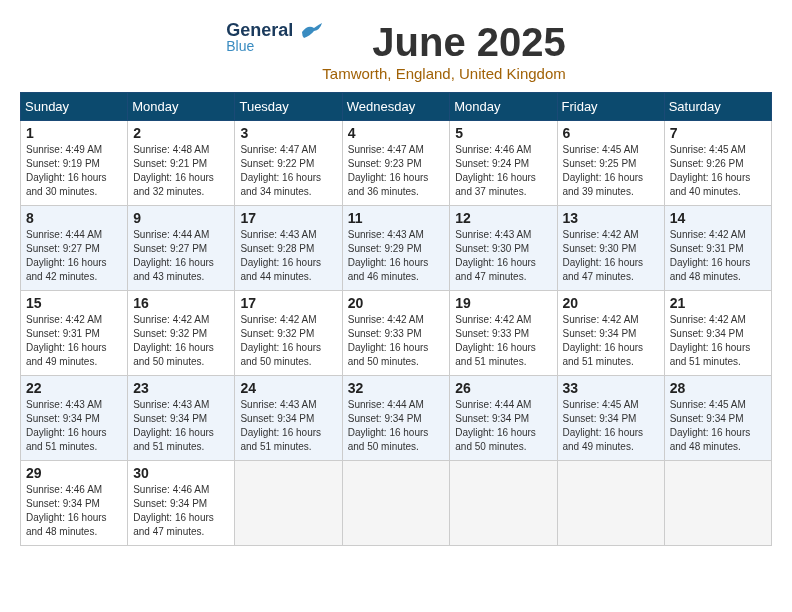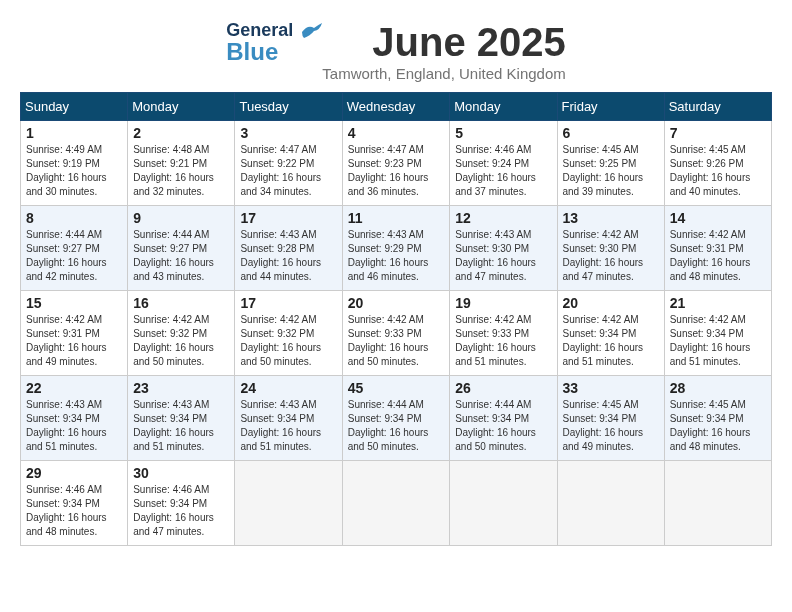--- a/index.html
+++ b/index.html
@@ -23,21 +23,21 @@
     .title-area {
       text-align: right;
     }
     .month-year {
       font-size: 40px;
       font-weight: bold;
       color: #333;
     }
     .location {
       font-size: 15px;
-      color: #737373;
+      color: #a16207;
     }
     .calendar {
       width: 100%;
       border-collapse: collapse;
       font-size: 11px;
     }
     .calendar th {
       background: #0c4a6e;
       color: #fff;
       padding: 6px 4px;
@@ -80,21 +80,21 @@
   <div class="logo">
     <div>
       <div style="display:flex;align-items:center;">
         <div style="font-size:18px;font-weight:bold;color:#1a3a5c;line-height:1.2;">
           <span style="color:#1a3a5c;">General</span>
           <svg width="22" height="18" viewBox="0 0 22 18" style="vertical-align:middle;margin-left:2px;" fill="#3a8cc1">
             <path d="M2 10 Q8 2 14 6 Q18 3 22 1 Q20 8 14 9 Q10 14 4 16 Q2 14 2 10Z"></path>
           </svg>
         </div>
       </div>
-      <div style="font-size:24px;font-weight:bold;color:#3a8cc1;margin-top:-4px;">Blue</div>
+      <div style="font-size:14px;font-weight:normal;color:#3a8cc1;margin-top:-4px;">Blue</div>
     </div>
   </div>
   <div class="title-area">
     <div class="month-year">June 2025</div>
     <div class="location">Tamworth, England, United Kingdom</div>
   </div>
 </div>
 
 <table class="calendar">
   <thead>
@@ -206,21 +206,21 @@
         </td>
         <td>
           <span class="day-num">23</span>
           <div class="day-info">Sunrise: 4:43 AM<br>Sunset: 9:34 PM<br>Daylight: 16 hours and 51 minutes.</div>
         </td>
         <td>
           <span class="day-num">24</span>
           <div class="day-info">Sunrise: 4:43 AM<br>Sunset: 9:34 PM<br>Daylight: 16 hours and 51 minutes.</div>
         </td>
         <td>
-          <span class="day-num">45</span>
+          <span class="day-num">32</span>
           <div class="day-info">Sunrise: 4:44 AM<br>Sunset: 9:34 PM<br>Daylight: 16 hours and 50 minutes.</div>
         </td>
         <td>
           <span class="day-num">26</span>
           <div class="day-info">Sunrise: 4:44 AM<br>Sunset: 9:34 PM<br>Daylight: 16 hours and 50 minutes.</div>
         </td>
         <td>
           <span class="day-num">33</span>
           <div class="day-info">Sunrise: 4:45 AM<br>Sunset: 9:34 PM<br>Daylight: 16 hours and 49 minutes.</div>
         </td>

